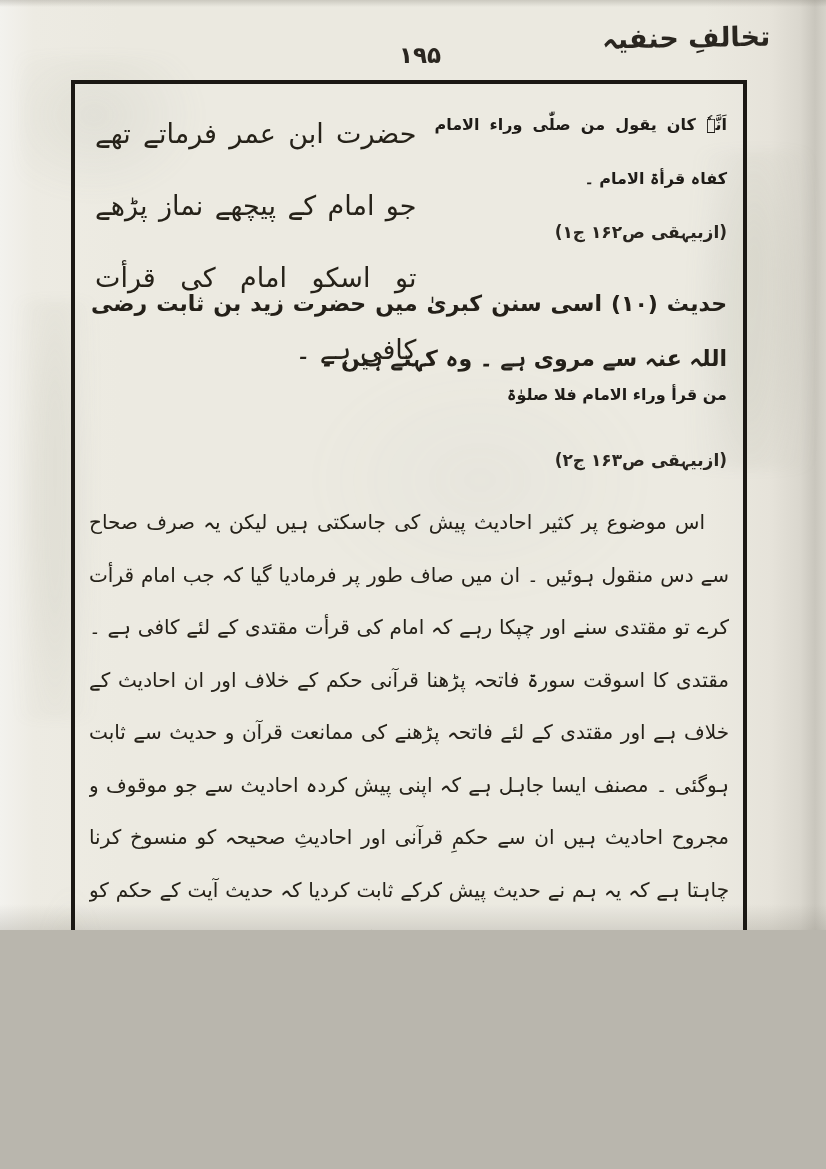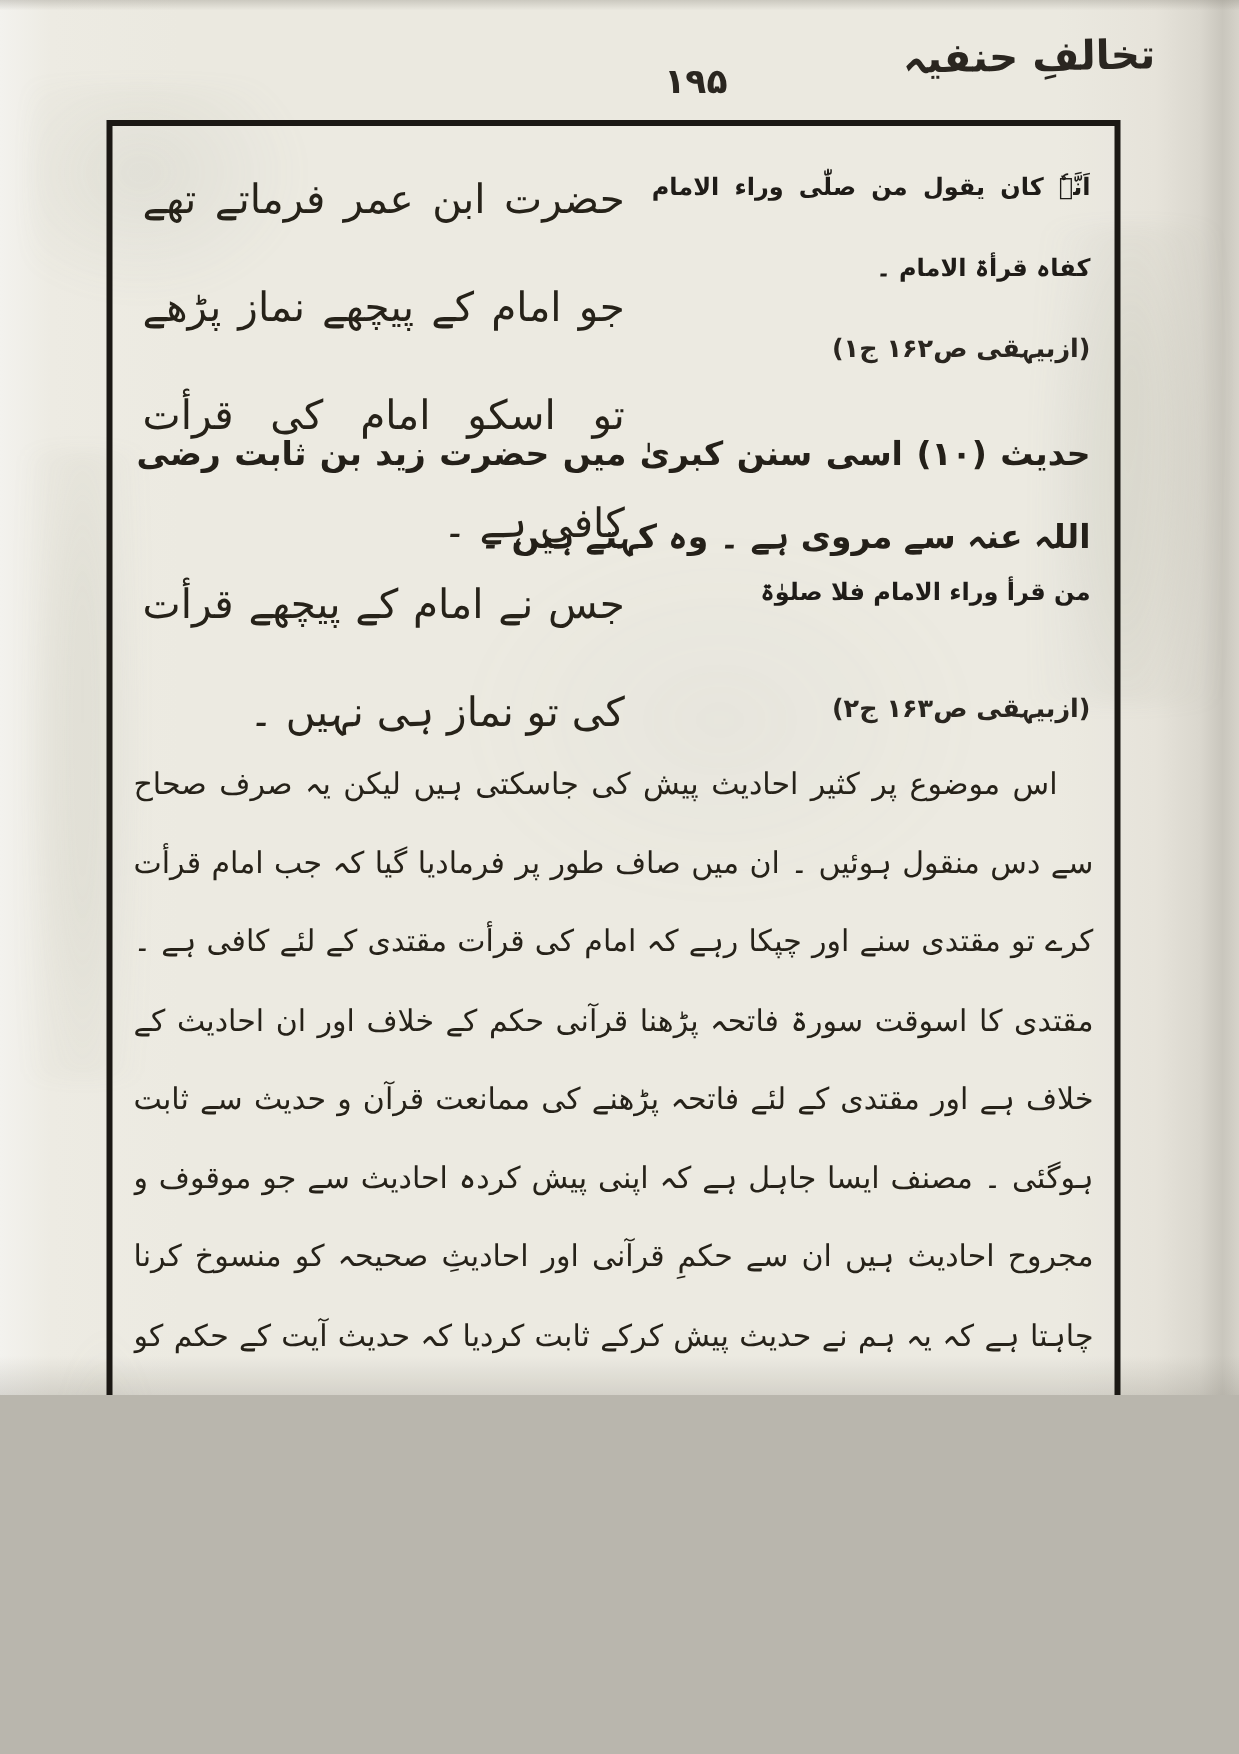--- a/index.html
+++ b/index.html
@@ -33,21 +33,21 @@
   .g6{left:30px;top:880px;width:80px;height:260px;
       background:radial-gradient(ellipse at 50% 50%, rgba(140,142,122,.15), rgba(140,142,122,0) 70%);}
 
   .hdr-title{
     position:absolute;top:22px;right:56px;
     font-size:27px;font-weight:bold;letter-spacing:0.5px;
     color:#2a2620;transform:rotate(-1deg);
   }
   .page-num{
     position:absolute;top:42px;left:355px;width:130px;
-    text-align:right;font-size:23px;font-weight:bold;color:#2a2620;
+    text-align:center;font-size:23px;font-weight:bold;color:#2a2620;
   }
   .frame{
     position:absolute;left:71px;top:80px;width:668px;height:1041px;
     border:4px solid #1b1814;
     box-sizing:content-box;
     background:rgba(255,255,255,0.06);
   }
   .frame-inner{position:absolute;inset:0;padding:0 16px;direction:rtl;}
 
   .hadith-row{position:absolute;right:16px;left:16px;display:flex;direction:rtl;}
@@ -56,21 +56,21 @@
   .col-ar{width:46%;font-weight:bold;}
   .col-ur{width:54%;padding-left:4px;box-sizing:border-box;}
   .ar-text{
     font-size:16px;line-height:54px;font-weight:bold;
     text-align:justify;color:#1f1c18;
   }
   .citation{
     font-size:17px;font-weight:bold;
     margin-top:16px;color:#2a2620;
   }
-  .row2 .citation{margin-top:40px;}
+  .row2 .citation{margin-top:28px;}
   .ur-text{
     font-size:27px;line-height:72px;
     text-align:justify;color:#262219;font-weight:500;
     padding-right:18px;
   }
   .intro{
     position:absolute;top:170px;right:16px;left:16px;
     font-size:22px;line-height:55px;text-align:justify;
     color:#242019;font-weight:600;
   }
@@ -116,23 +116,20 @@
         </div>
       </div>
 
       <p class="intro">حدیث (۱۰) اسی سنن کبریٰ میں حضرت زید بن ثابت رضی اللہ عنہ سے مروی ہے ۔ وہ کہتے ہیں ۔</p>
 
       <div class="hadith-row row2">
         <div class="col-ar">
           <div class="ar-text">من قرأ وراء الامام فلا صلوٰۃ</div>
           <div class="citation">(ازبیہقی ص۱۶۳ ج۲)</div>
         </div>
-        <div class="col-ur">
-          <div class="ur-text">جس نے امام کے پیچھے قرأت کی تو نماز ہی نہیں ۔</div>
-        </div>
       </div>
 
       <p class="commentary"><span>اس موضوع پر کثیر احادیث پیش کی جاسکتی ہیں لیکن یہ صرف صحاح سے دس منقول ہوئیں ۔ ان میں صاف طور پر فرمادیا گیا کہ جب امام قرأت کرے تو مقتدی سنے اور چپکا رہے کہ امام کی قرأت مقتدی کے لئے کافی ہے ۔ مقتدی کا اسوقت سورۃ فاتحہ پڑھنا قرآنی حکم کے خلاف اور ان احادیث کے خلاف ہے اور مقتدی کے لئے فاتحہ پڑھنے کی ممانعت قرآن و حدیث سے ثابت ہوگئی ۔ مصنف ایسا جاہل ہے کہ اپنی پیش کردہ احادیث سے جو موقوف و مجروح احادیث ہیں ان سے حکمِ قرآنی اور احادیثِ صحیحہ کو منسوخ کرنا چاہتا ہے کہ یہ ہم نے حدیث پیش کرکے ثابت کردیا کہ حدیث آیت کے حکم کو منسوخ نہیں کرسکتی ۔ تو اہلِ اسلام کو آیت اور ان احادیث صحاحِ ستہ پر عمل کرنا چاہئے ۔ پھر اسقدر روشن اور صریح حکم کے ہوتے ہوئے بھی اگر مصنف یا کوئی غیر مقلد نہ مانے اور اپنی ضد پر اڑا رہے تو وہ </span><span class="quran">خَتَمَ اللّٰہُ عَلٰی قُلُوبِہِمْ</span></p>
 
 
     </div>
   </div>
 
 </div>
 

